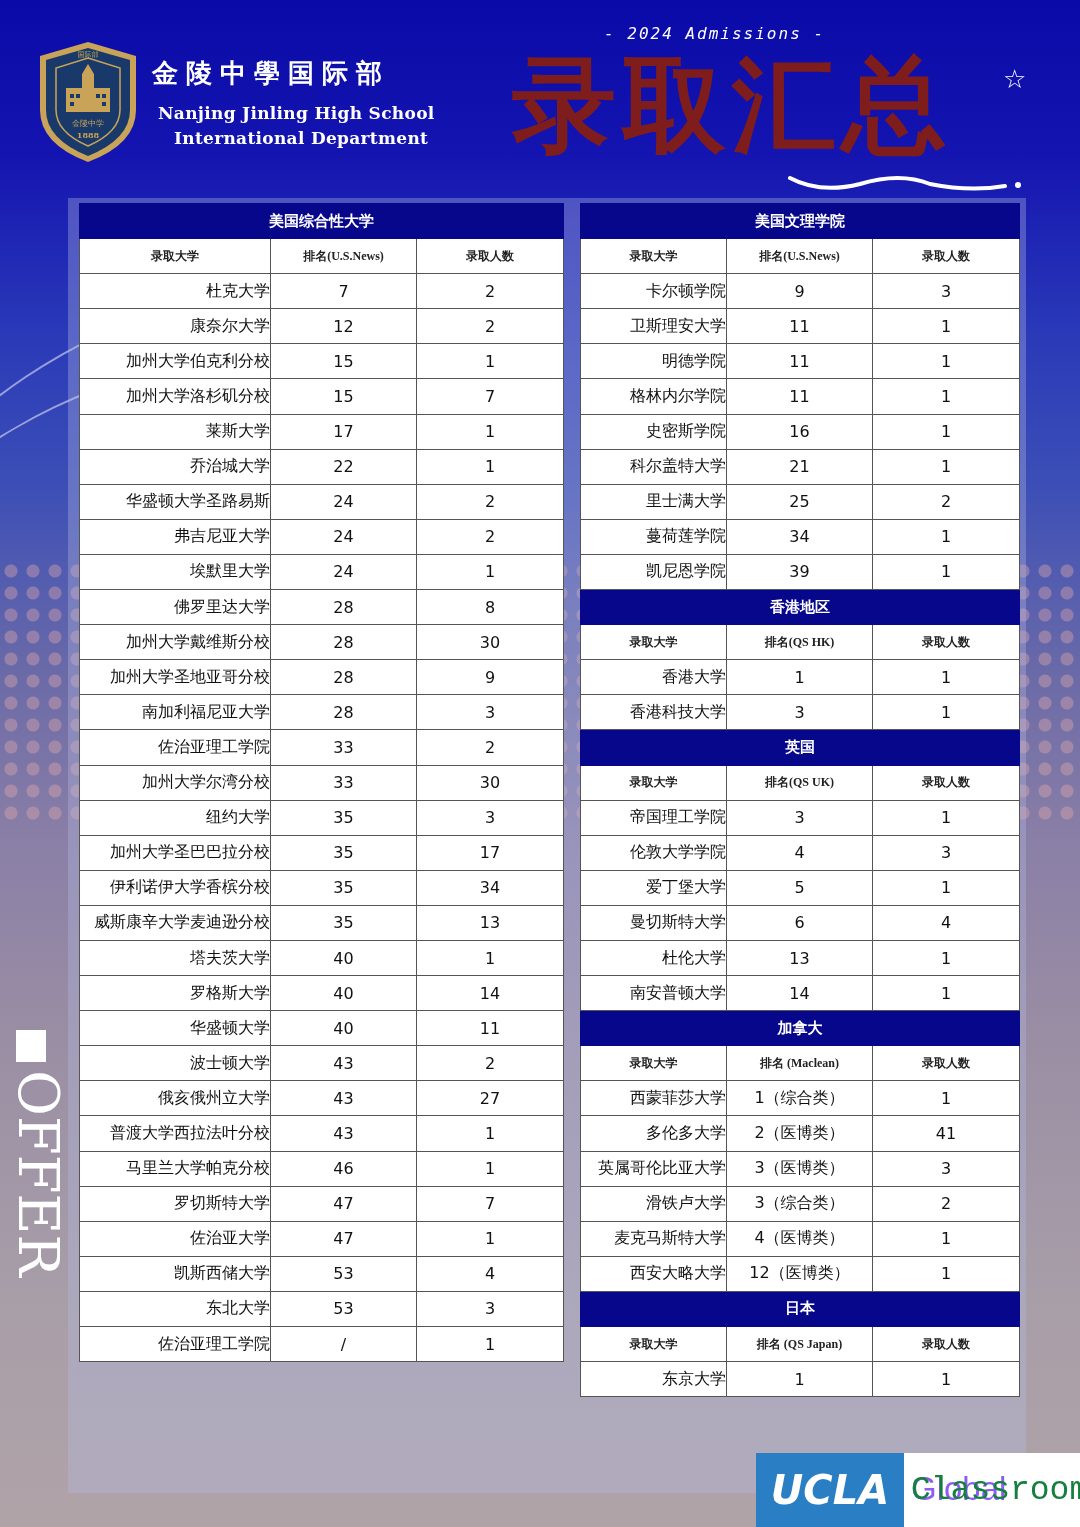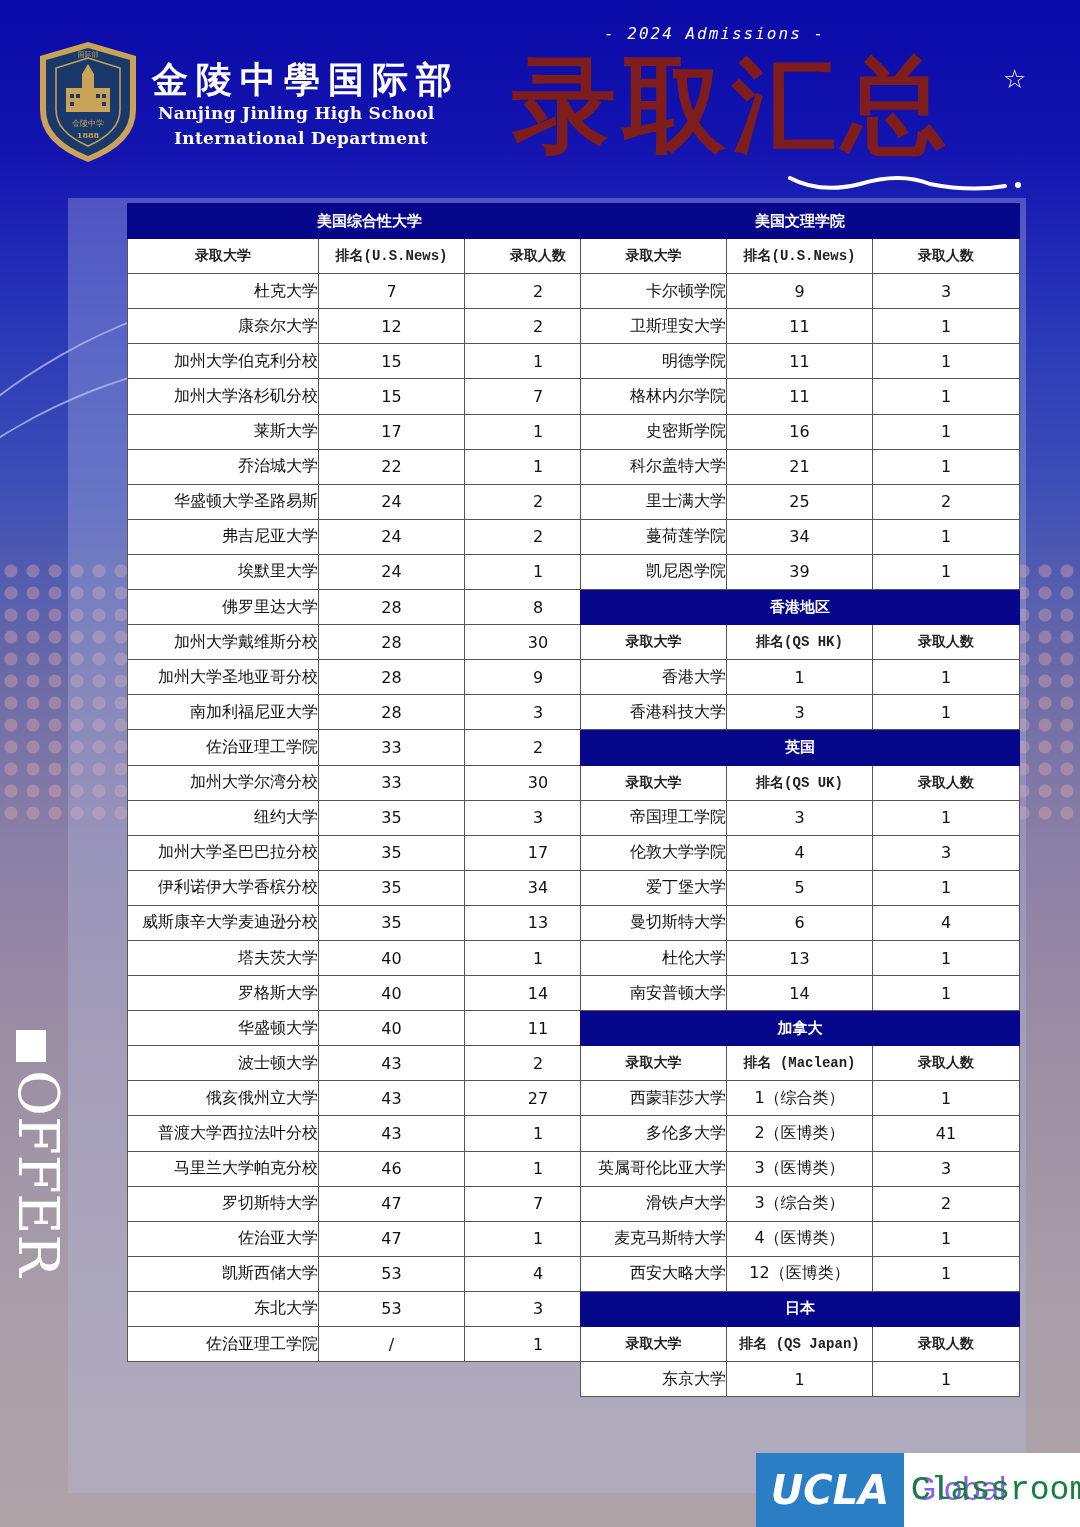--- a/index.html
+++ b/index.html
@@ -17,37 +17,37 @@
   }
   .arc {
     position:absolute; border:2px solid rgba(255,255,255,0.55); border-radius:50%;
     border-color: rgba(255,255,255,0.5) transparent transparent transparent;
   }
   .panel-back {
     position:absolute; left:68px; top:198px; width:958px; height:1295px;
     background: rgba(180,185,225,0.35);
   }
   .logo-wrap { position:absolute; left:36px; top:40px; width:104px; height:124px; }
-  .school-cn { position:absolute; left:152px; top:56px; color:#fff; font-family:"DejaVu Serif", serif; font-size:36px; font-weight:bold; letter-spacing:8px; }
+  .school-cn { position:absolute; left:152px; top:56px; color:#fff; font-family:"DejaVu Serif", serif; font-size:26px; font-weight:bold; letter-spacing:8px; }
   .school-en1 { position:absolute; left:158px; top:103px; color:#fff; font-family:"DejaVu Serif", serif; font-weight:bold; font-size:17px; letter-spacing:0.3px; }
   .school-en2 { position:absolute; left:174px; top:128px; color:#fff; font-family:"DejaVu Serif", serif; font-weight:bold; font-size:17px; letter-spacing:0.3px; }
   .subtitle { position:absolute; left:604px; top:24px; color:#fff; font-family:"DejaVu Sans Mono", monospace; font-style:italic; font-size:16px; letter-spacing:2px; }
   .big-title { position:absolute; left:512px; top:50px; color:#7f1d1d; font-family:"DejaVu Sans", sans-serif; font-weight:bold; font-size:104px; letter-spacing:6px; line-height:110px; }
   .star { position:absolute; left:1003px; top:64px; color:#fff; font-size:26px; }
   .squiggle { position:absolute; left:780px; top:170px; }
   .offer-square { position:absolute; left:16px; top:1030px; width:30px; height:32px; background:#fff; }
   .offer-text { position:absolute; left:8px; top:1070px; writing-mode:vertical-rl; color:#fff; font-family:"DejaVu Serif", serif; font-size:56px; line-height:60px; }
 
   table.t { position:absolute; border-collapse:collapse; background:#fff; table-layout:fixed; }
   table.t td { border:1px solid #555; height:35.1px; font-size:16px; color:#111; padding:0; white-space:nowrap; overflow:hidden; }
   table.t td.name { text-align:right; padding-left:4px; }
   table.t td.num { text-align:center; }
   table.t tr.sec td { background:#07078c; color:#fff; text-align:center; font-family:"DejaVu Serif", serif; font-weight:bold; font-size:15px; border-color:#07078c; }
-  table.t tr.hdr td { text-align:center; font-family:Liberation Mono, monospace; font-weight:bold; font-size:14px; color:#222; }
-  #left-table { left:79px; top:203px; width:484px;margin-left:48px; }
+  table.t tr.hdr td { text-align:center; font-family:Liberation Serif, serif; font-weight:bold; font-size:12px; color:#222; }
+  #left-table { left:79px; top:203px; width:484px; }
   #right-table { left:580px; top:203px; width:439px; }
 
   .ucla-wrap { position:absolute; left:756px; top:1453px; width:324px; height:74px; background:#fff; }
   .ucla-box { position:absolute; left:0; top:0; width:148px; height:90px; background:#2a7fc4; color:#fff; font-family:"DejaVu Sans", sans-serif; font-weight:bold; font-style:italic; font-size:40px; text-align:center; line-height:74px; }
   .ucla-text1 { position:absolute; left:155px; top:2px; font-family:"Liberation Sans", sans-serif; font-size:33px; color:#8b5cf6; line-height:36px;margin-top:16px; }
   .ucla-text2 { position:absolute; left:155px; top:20px; font-family:Liberation Mono, monospace; font-size:33px; color:#15803d; line-height:36px; }
 </style>
 </head>
 <body>
 

